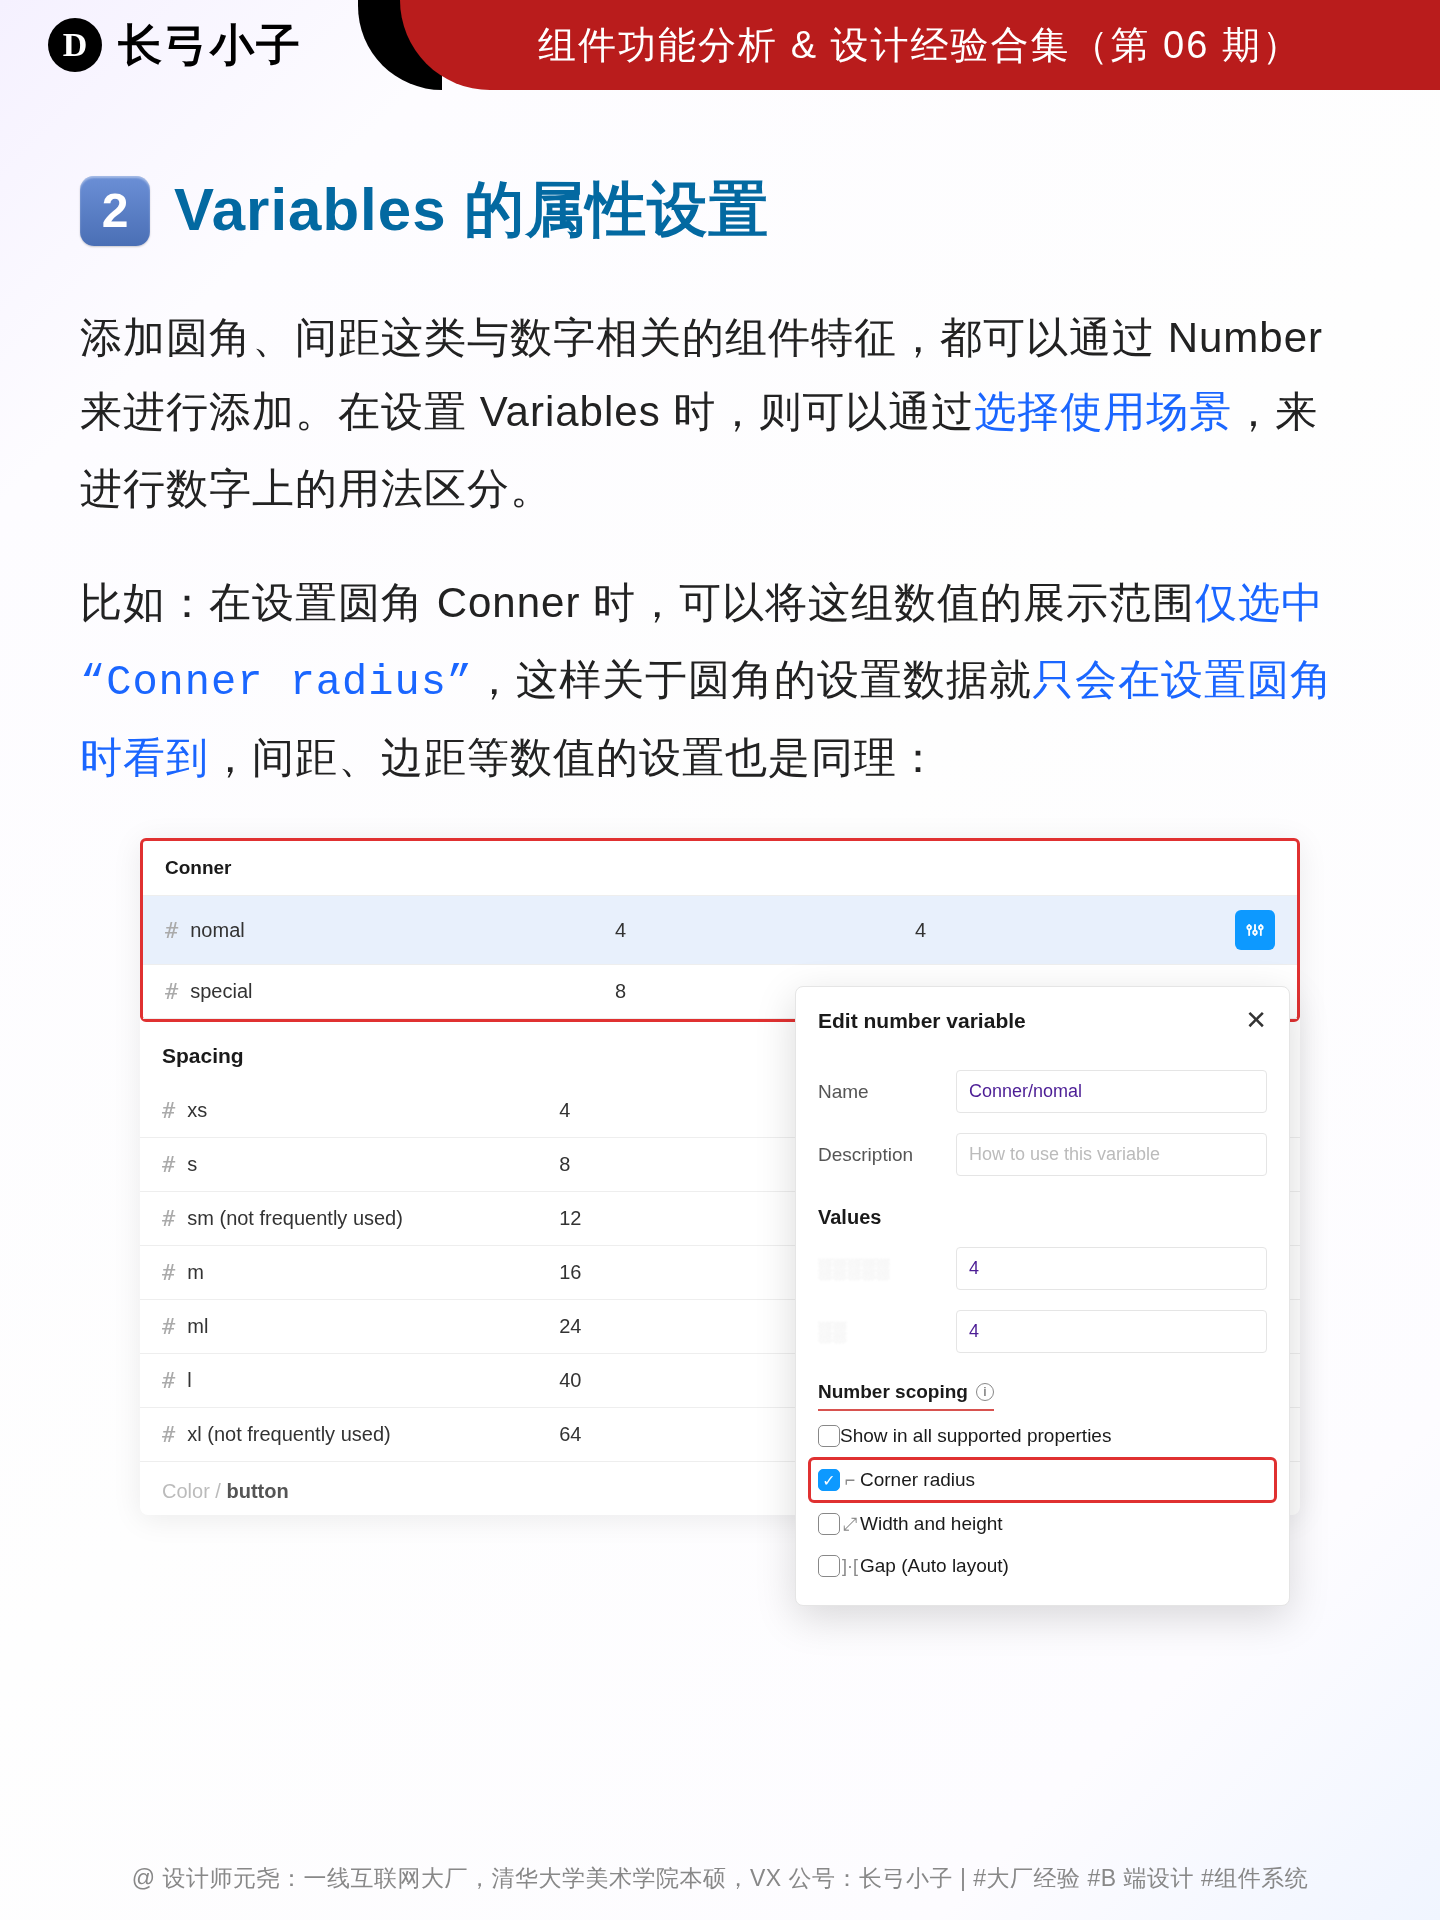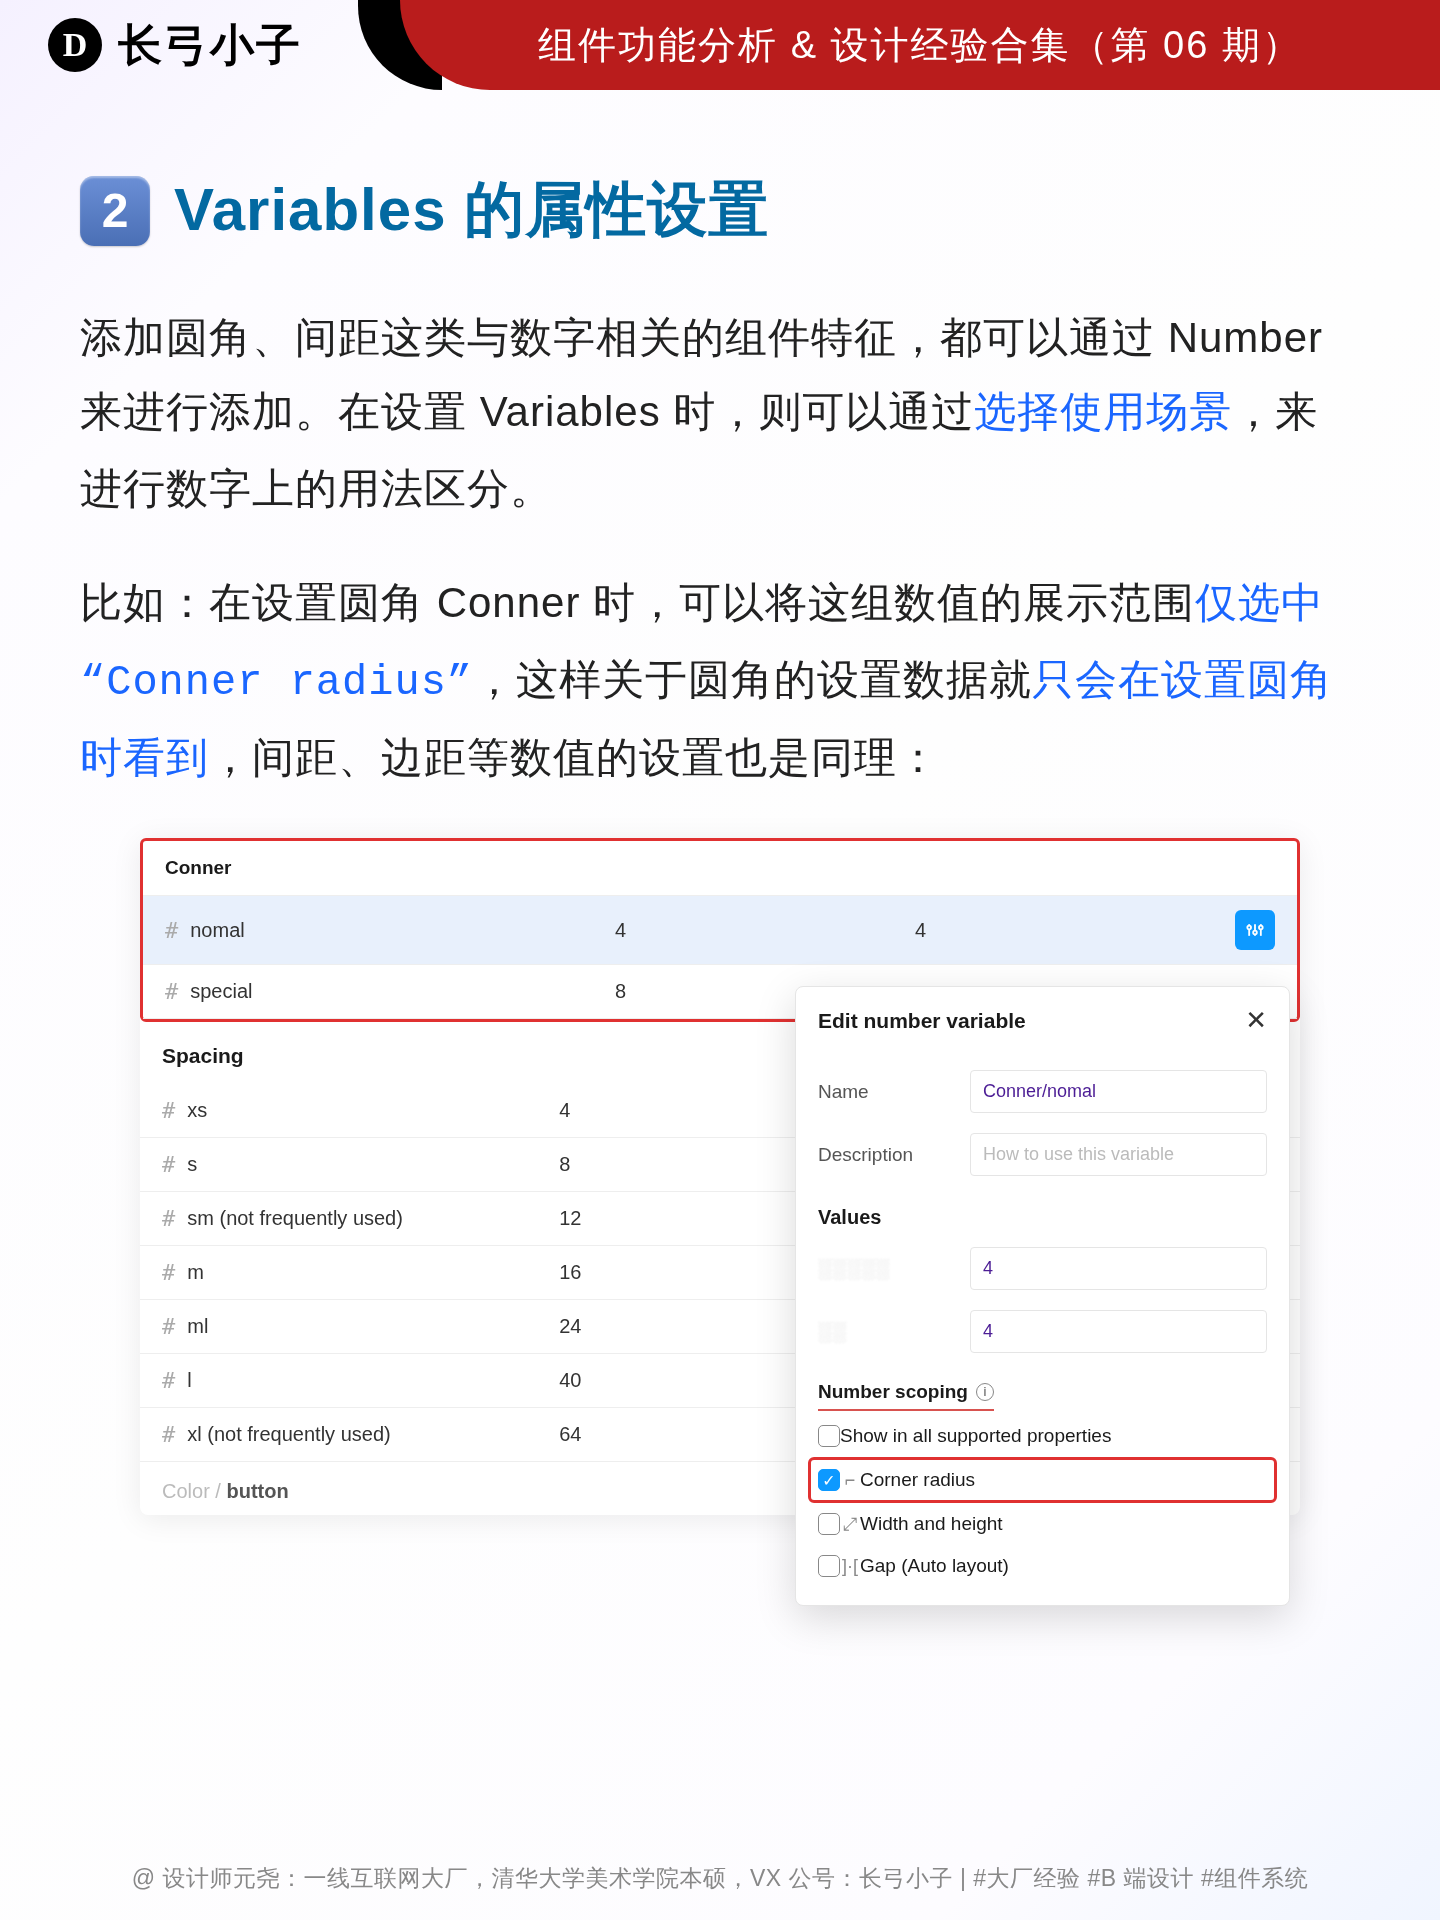--- a/index.html
+++ b/index.html
@@ -172,21 +172,21 @@
     padding: 18px 22px;
     font-weight: 700;
     font-size: 21px;
   }
   .close-x { font-size: 26px; color: #333; font-weight: 400; cursor: pointer; }
   .pop-body { padding: 6px 22px 18px 22px; }
   .form-row {
     display: grid;
     grid-template-columns: 130px 1fr;
     align-items: center;
-    gap: 22px;
+    gap: 8px;
     padding: 10px 0;
   }
   .form-label { color: #555; }
   .form-input {
     border: 1px solid #e5e5e5;
     border-radius: 4px;
     padding: 10px 12px;
     font-size: 18px;
     color: #4c1d95;
     background: #fff;

